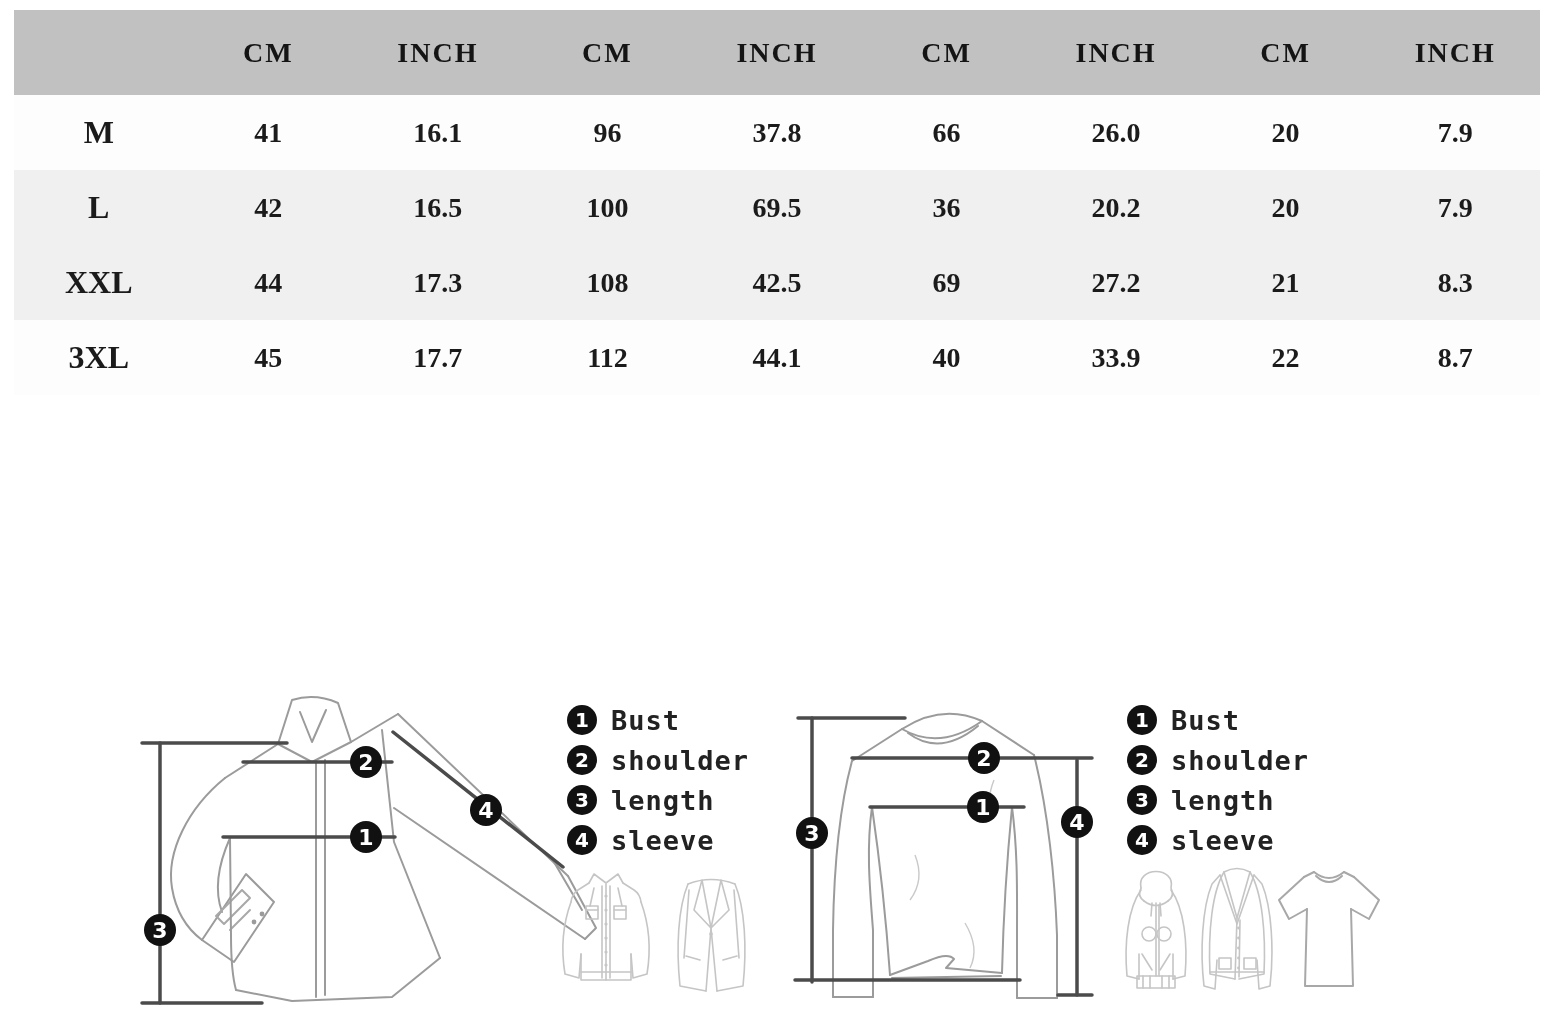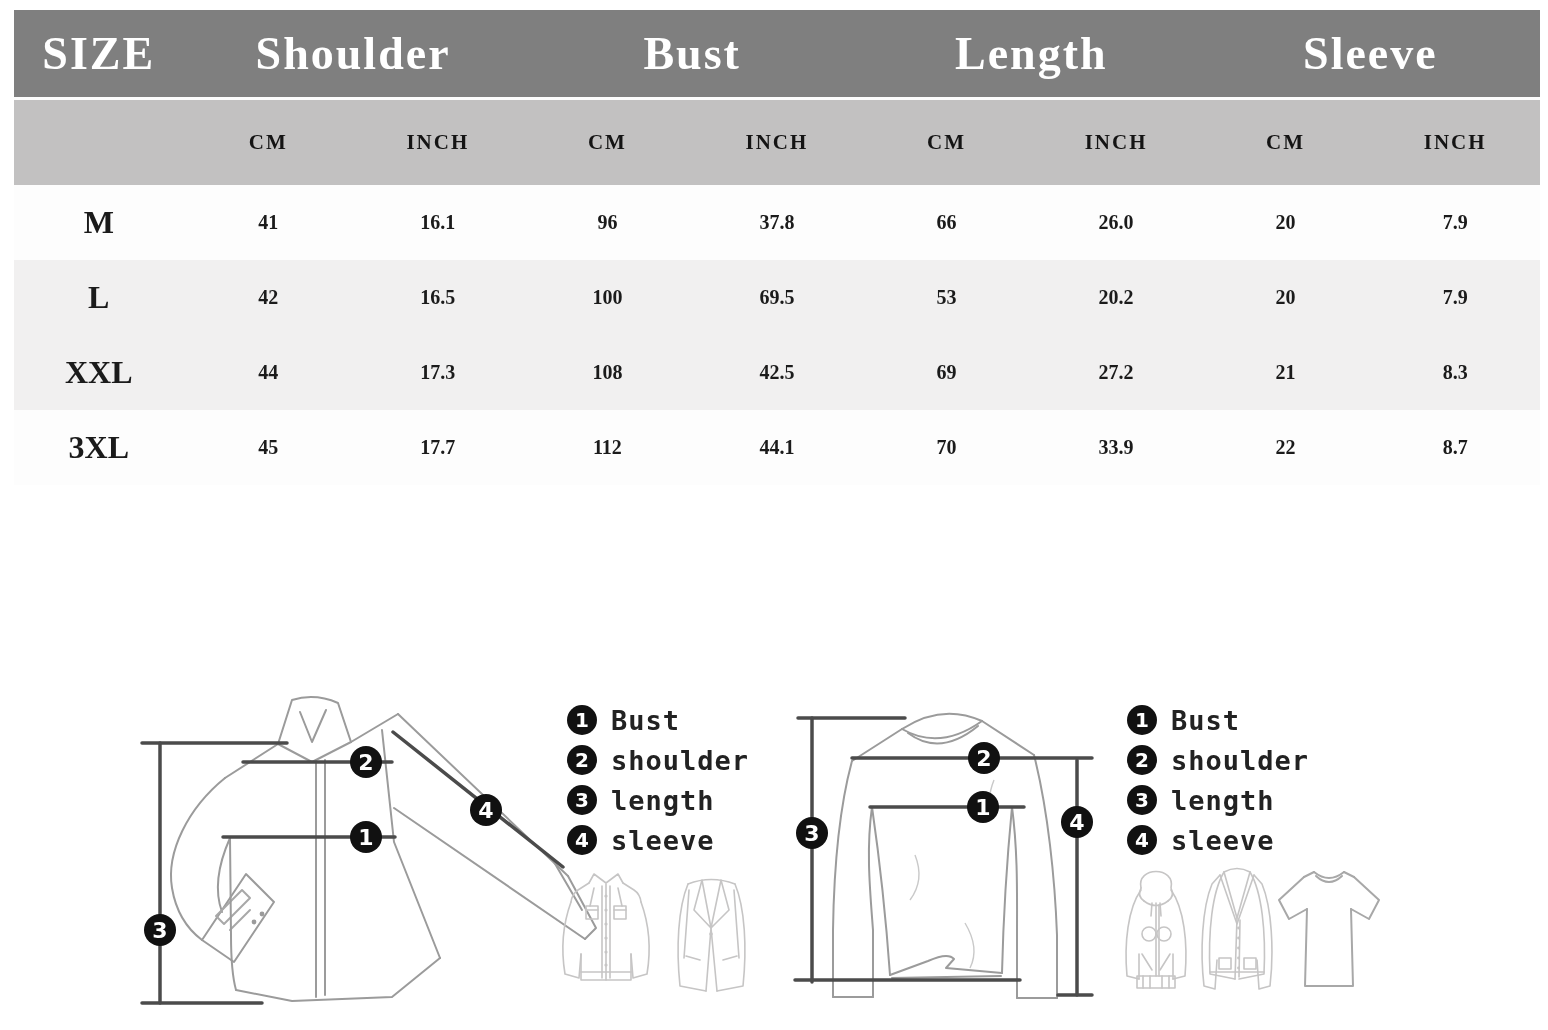--- a/index.html
+++ b/index.html
@@ -5,25 +5,25 @@
 <style>
   html,body{margin:0;padding:0;background:#fff;}
   #canvas{position:relative;width:1548px;height:1030px;background:#ffffff;overflow:hidden;
           font-family:"Liberation Serif", serif;color:#161616;}
   .corner-artifact{position:absolute;left:14px;top:26px;width:9px;height:9px;background:#2e6b33;}
 
   table.size-chart{position:absolute;left:14px;top:10px;width:1526px;border-collapse:collapse;table-layout:fixed;}
   table.size-chart th, table.size-chart td{text-align:center;vertical-align:middle;padding:0;}
   tr.header-row th{background:#7f7f7f;color:#ffffff;font-size:46px;font-weight:bold;height:87px;
                    letter-spacing:2px;border-bottom:3px solid #fdfdfd;}
-  tr.units-row th{background:#c2c1c1;color:#141414;font-size:21px;font-weight:bold;height:85px;letter-spacing:2px;}
+  tr.units-row th{background:#c2c1c1;color:#141414;font-size:28px;font-weight:bold;height:85px;letter-spacing:2px;}
   tbody tr{height:75px;}
   tbody tr.odd{background:#fdfdfd;}
   tbody tr.even{background:#f1f0f0;}
-  tbody td{font-size:20px;font-weight:bold;color:#1b1b1b;}
+  tbody td{font-size:28px;font-weight:bold;color:#1b1b1b;}
   tbody td.size-col{font-size:32px;}
 
   .legend{position:absolute;width:240px;}
   .legend-item{display:flex;align-items:center;height:40px;}
   .legend-badge{display:inline-block;width:30px;height:30px;border-radius:50%;background:#111111;color:#ffffff;
                 font-family:"DejaVu Sans", sans-serif;font-size:20px;font-weight:bold;text-align:center;
                 line-height:30px;flex:0 0 30px;}
   .legend-label{font-family:"DejaVu Sans Mono", monospace;font-size:27px;font-weight:bold;color:#222;
                 margin-left:14px;letter-spacing:1px;}
 
@@ -40,27 +40,20 @@
 </style>
 </head>
 <body>
 
 <div id="canvas">
 
   <div class="corner-artifact"></div>
 
   <table class="size-chart">
     <thead>
-      <tr class="header-row">
-        <th>SIZE</th>
-        <th colspan="2">Shoulder</th>
-        <th colspan="2">Bust</th>
-        <th colspan="2">Length</th>
-        <th colspan="2">Sleeve</th>
-      </tr>
       <tr class="units-row">
         <th></th>
         <th>CM</th>
         <th>INCH</th>
         <th>CM</th>
         <th>INCH</th>
         <th>CM</th>
         <th>INCH</th>
         <th>CM</th>
         <th>INCH</th>
@@ -77,21 +70,21 @@
         <td>26.0</td>
         <td>20</td>
         <td>7.9</td>
       </tr>
       <tr class="even">
         <td class="size-col">L</td>
         <td>42</td>
         <td>16.5</td>
         <td>100</td>
         <td>69.5</td>
-        <td>53</td>
+        <td>36</td>
         <td>20.2</td>
         <td>20</td>
         <td>7.9</td>
       </tr>
       <tr class="even">
         <td class="size-col">XXL</td>
         <td>44</td>
         <td>17.3</td>
         <td>108</td>
         <td>42.5</td>
@@ -99,21 +92,21 @@
         <td>27.2</td>
         <td>21</td>
         <td>8.3</td>
       </tr>
       <tr class="odd">
         <td class="size-col">3XL</td>
         <td>45</td>
         <td>17.7</td>
         <td>112</td>
         <td>44.1</td>
-        <td>70</td>
+        <td>40</td>
         <td>33.9</td>
         <td>22</td>
         <td>8.7</td>
       </tr>
     </tbody>
   </table>
 
   <svg style="left:130px;top:690px" width="470" height="340" viewBox="0 0 470 340">
 
     <path class="garment" d="M148 54 L162 10 Q185 3 208 13 L221 52"></path>

